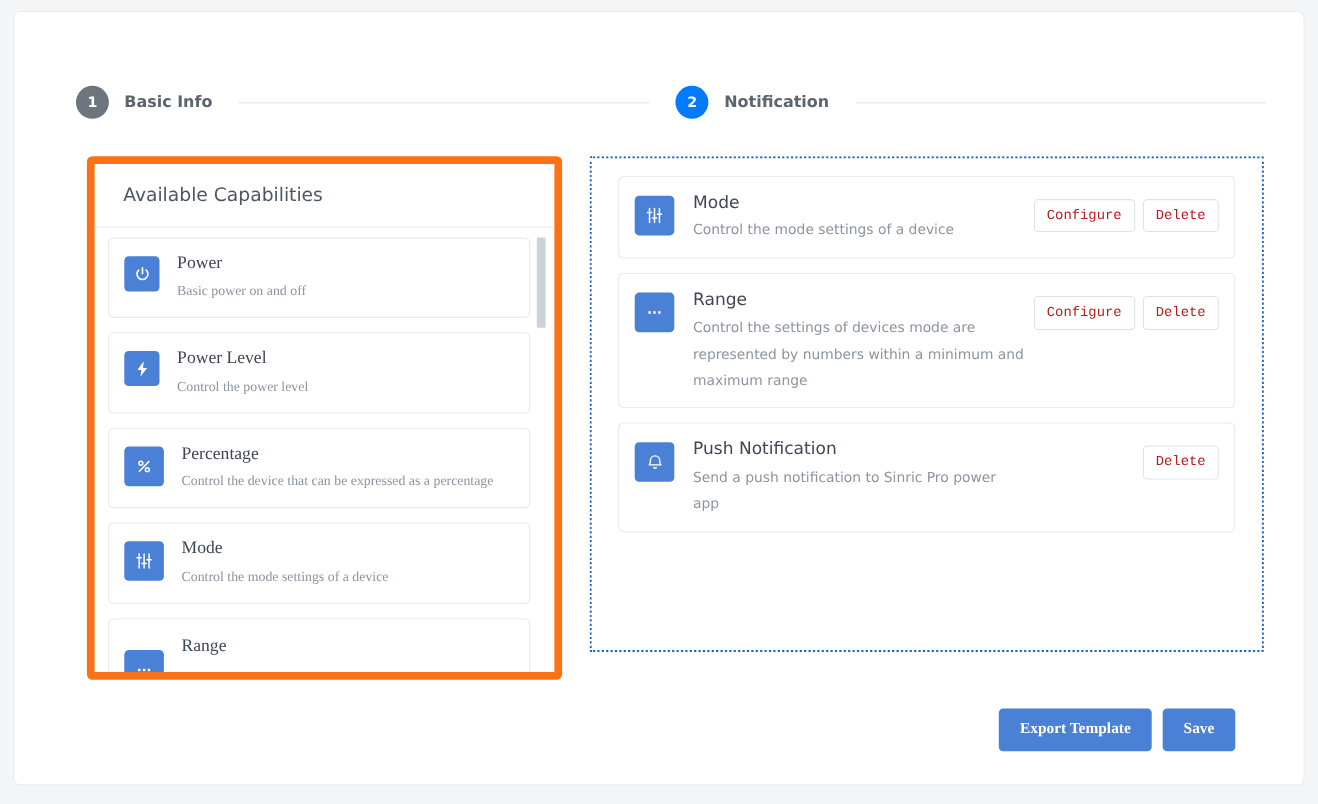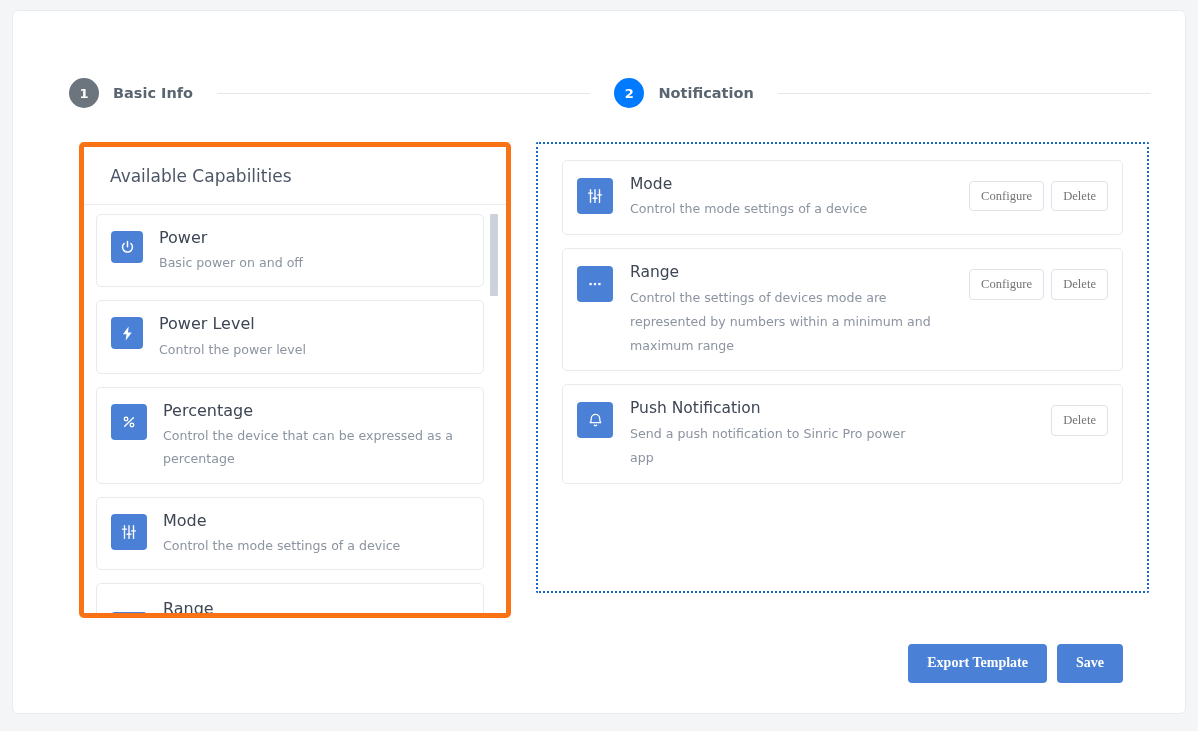--- a/index.html
+++ b/index.html
@@ -58,21 +58,21 @@
     background: #e3e6ea;
     margin: 0 24px;
   }
 
   
   .avail-panel {
     position: absolute;
     left: 66px; top: 131px;
     width: 432px; height: 476px;
     background: #ffffff;
-    border: 5px solid #f97316;
+    border: 7px solid #f97316;
     border-radius: 5px;
     overflow: hidden;
   }
   .avail-head {
     height: 58px;
     border-bottom: 1px solid #e9ecef;
     display: flex;
     align-items: center;
     padding-left: 26px;
   }
@@ -82,20 +82,21 @@
   }
   .avail-body {
     position: relative;
     height: 417px;
     padding: 9px 0 0 0;
   }
   .avail-scrollarea {
     position: absolute;
     left: 0; top: 0; right: 0; bottom: 0;
     padding: 9px 22px 0 12px;
+    font-family: Liberation Serif, serif;
   }
   .cap-item {
     border: 1px solid #e7eaee;
     border-radius: 5px;
     background: #fff;
     display: flex;
     align-items: flex-start;
     padding: 12px 14px;
     margin-bottom: 13px;
     min-height: 58px;
@@ -177,24 +178,24 @@
   .sel-actions {
     position: absolute;
     right: 14px; top: 20px;
     display: flex;
     gap: 7px;
   }
   .btn-outline {
     border: 1px solid #dfe3e8;
     border-radius: 4px;
     background: #ffffff;
-    color: #737373;
+    color: #b91c1c;
     font-size: 12.6px;
     padding: 5px 11px;
-    font-family: Liberation Serif, serif;
+    font-family: Liberation Mono, monospace;
     cursor: pointer;
     white-space: nowrap;
     line-height: 1.45;
   }
 
   
   .footer {
     position: absolute;
     right: 62px; top: 633px;
     display: flex;

